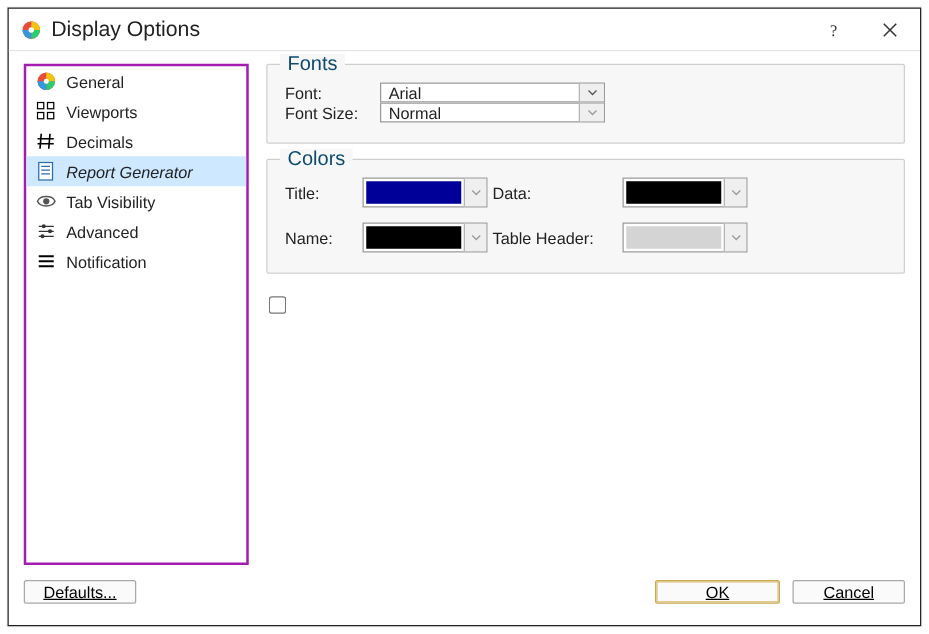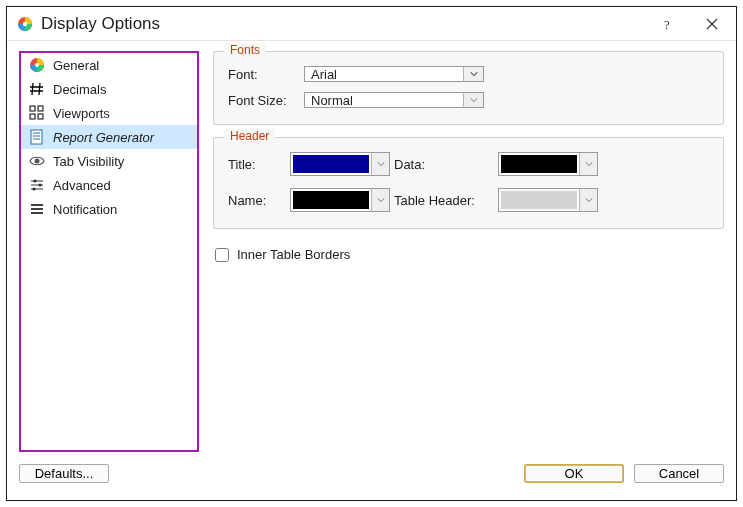--- a/index.html
+++ b/index.html
@@ -90,29 +90,28 @@
     padding: 14px 14px 16px 14px;
     position: relative;
     background: #f7f7f7;
   }
   .group > .legend {
     position: absolute;
     top: -9px;
     left: 10px;
     background: #f7f7f7;
     padding: 0 6px;
-    color: #c2410c;
-    font-size: 12px;
+    color: #0c4a6e;
+    font-size: 16px;
   }
   .form-row {
     display: grid;
     grid-template-columns: 70px 180px;
     align-items: center;
     column-gap: 6px;
-    margin-bottom: 10px;
   }
   .form-row:last-child { margin-bottom: 0; }
   .form-row label { text-align: left; }
   .combo {
     display: flex;
     align-items: stretch;
     height: 16px;
     border: 1px solid #9a9a9a;
     background: #fff;
     text-align: right;
@@ -180,20 +179,21 @@
   button.btn {
     height: 19px;
     min-width: 90px;
     background: #fafafa;
     border: 1px solid #a8a8a8;
     border-radius: 2px;
     font-family: inherit;
     font-size: 13px;
     padding: 0 14px;
     cursor: default;
+    text-decoration: underline;
   }
   button.btn.primary {
     box-shadow: 0 0 0 1px #d9b96a inset;
     border-color: #c9a84e;
     min-width: 100px;
   }
 </style>
 </head>
 <body>
 
@@ -235,36 +235,36 @@
               <path d="M8 15 A7 7 0 0 1 1 8 L8 8 Z" fill="#3498db"></path>
               <circle cx="8" cy="8" r="2" fill="#fff"></circle>
             </svg>
         </span>
         <span>General</span>
       </div>
 
       <div class="sb-item">
         <span class="sb-icon">
           <svg viewBox="0 0 16 16">
-              <path d="M4 2 L3 14 M11 2 L10 14 M1 6 H14 M1 10 H14" stroke="#000" stroke-width="1.3" fill="none"></path>
-            </svg>
-        </span>
-        <span>Decimals</span>
-      </div>
-
-      <div class="sb-item">
-        <span class="sb-icon">
-          <svg viewBox="0 0 16 16">
               <rect x="1" y="1" width="5" height="5" fill="none" stroke="#000"></rect>
               <rect x="9" y="1" width="5" height="5" fill="none" stroke="#000"></rect>
               <rect x="1" y="9" width="5" height="5" fill="none" stroke="#000"></rect>
               <rect x="9" y="9" width="5" height="5" fill="none" stroke="#000"></rect>
             </svg>
         </span>
         <span>Viewports</span>
+      </div>
+
+      <div class="sb-item">
+        <span class="sb-icon">
+          <svg viewBox="0 0 16 16">
+              <path d="M4 2 L3 14 M11 2 L10 14 M1 6 H14 M1 10 H14" stroke="#000" stroke-width="1.3" fill="none"></path>
+            </svg>
+        </span>
+        <span>Decimals</span>
       </div>
 
       <div class="sb-item selected">
         <span class="sb-icon">
           <svg viewBox="0 0 16 16">
               <rect x="2" y="1" width="11" height="14" fill="#fff" stroke="#2b6cb0"></rect>
               <line x1="4" y1="4" x2="11" y2="4" stroke="#2b6cb0"></line>
               <line x1="4" y1="7" x2="11" y2="7" stroke="#2b6cb0"></line>
               <line x1="4" y1="10" x2="11" y2="10" stroke="#2b6cb0"></line>
             </svg>
@@ -333,21 +333,21 @@
             <span class="combo-btn">
               <svg viewBox="0 0 10 10">
                   <path d="M1 3 L5 7 L9 3" stroke="#999" stroke-width="1.3" fill="none"></path>
                 </svg>
             </span>
           </div>
         </div>
       </div>
 
       <div class="group">
-        <span class="legend">Header</span>
+        <span class="legend">Colors</span>
 
         <div class="colors-grid">
           <span class="clabel">Title:</span>
           <div class="color-combo">
             <span class="swatch" style="background:#000099"></span>
             <span class="combo-btn">
                 <svg viewBox="0 0 10 10">
                   <path d="M1 3 L5 7 L9 3" stroke="#999" stroke-width="1.3" fill="none"></path>
                 </svg>
               </span>
@@ -378,21 +378,20 @@
                 <svg viewBox="0 0 10 10">
                   <path d="M1 3 L5 7 L9 3" stroke="#999" stroke-width="1.3" fill="none"></path>
                 </svg>
               </span>
           </div>
         </div>
       </div>
 
       <div class="check-row">
         <input type="checkbox" style="">
-        <span>Inner Table Borders</span>
       </div>
 
     </div>
   </div>
 
   <div class="footer">
     <button class="btn">Defaults...</button>
     <span class="spacer"></span>
     <button class="btn primary">OK</button>
     <button class="btn">Cancel</button>

